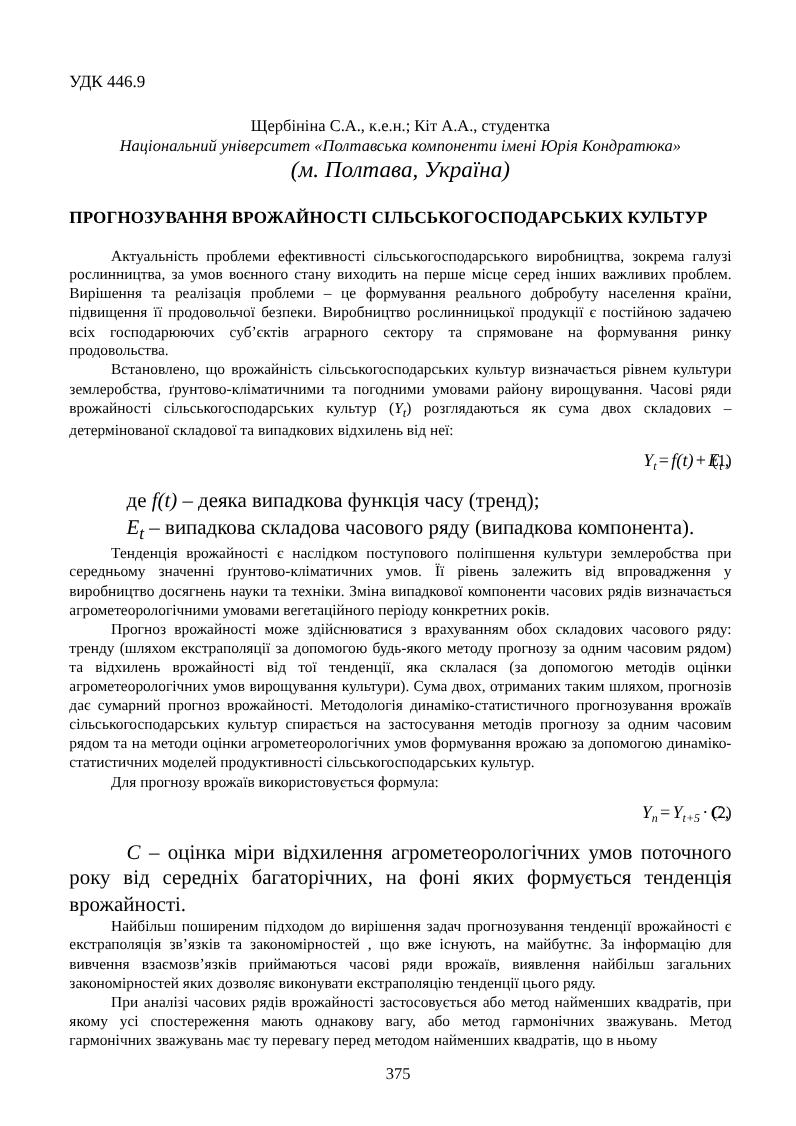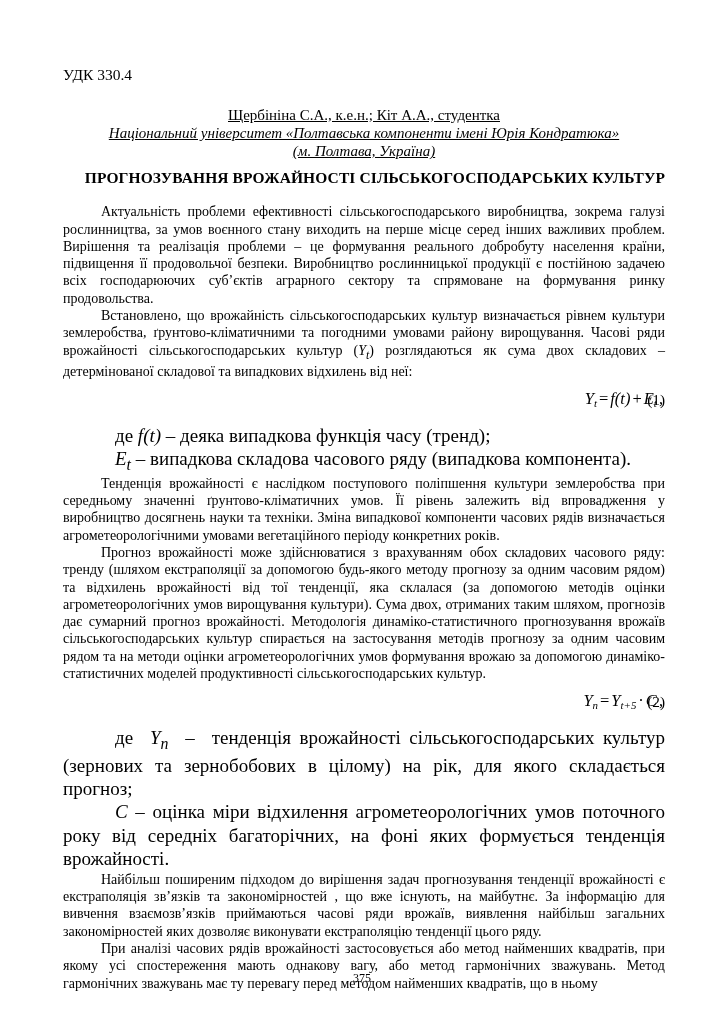--- a/index.html
+++ b/index.html
@@ -32,45 +32,44 @@
   }
   .udk {
     font-size: 15.5px;
     line-height: 1.15;
     margin-bottom: 22px;
     text-align: left;
   }
   .authors-block {
     text-align: center;
     margin-bottom: 0;
-    text-decoration: underline;
   }
   .authors {
     font-size: 15px;
     line-height: 1.22;
     text-align: center;
   }
   .affiliation {
     font-size: 15px;
     font-style: italic;
     line-height: 1.22;
     text-align: center;
   }
   .city {
-    font-size: 15px;
+    font-size: 21px;
     font-style: italic;
     line-height: 1.22;
     text-align: center;
   }
   .title {
     font-size: 15.5px;
     font-weight: bold;
-    text-align: right;
+    text-align: left;
     line-height: 1.2;
-    margin-top: 8px;
+    margin-top: 22px;
     margin-bottom: 16px;
     letter-spacing: 0.1px;
   }
   p.body-par {
     font-size: 14px;
     line-height: 1.235;
     text-align: justify;
     text-justify: inter-word;
     margin: 0;
     text-indent: 38px;
@@ -116,33 +115,33 @@
     right: 0;
     top: 2px;
     font-size: 15.3px;
   }
   .pagenum {
     position: absolute;
     left: 0;
     right: 0;
     bottom: 38px;
     text-align: center;
-    font-size: 12px;
+    font-size: 15px;
   }
   .ital {
     font-style: italic;
   }
 </style>
 </head>
 <body>
 
 <div class="page">
   <div class="content">
 
-    <div class="udk">УДК 330.4</div>
+    <div class="udk">УДК 446.9</div>
 
     <div class="authors-block">
       <div class="authors">Щербініна С.А., к.е.н.; Кіт А.А., студентка</div>
       <div class="affiliation">Національний університет «Полтавська компоненти імені Юрія Кондратюка»</div>
       <div class="city">(м. Полтава, Україна)</div>
     </div>
 
     <div class="title">ПРОГНОЗУВАННЯ ВРОЖАЙНОСТІ СІЛЬСЬКОГОСПОДАРСЬКИХ КУЛЬТУР</div>
 
     <p class="body-par">Актуальність проблеми ефективності сільськогосподарського виробництва, зокрема галузі рослинництва, за умов воєнного стану виходить на перше місце серед інших важливих проблем. Вирішення та реалізація проблеми – це формування реального добробуту населення країни, підвищення її продовольчої безпеки. Виробництво рослинницької продукції є постійною задачею всіх господарюючих суб’єктів аграрного сектору та спрямоване на формування ринку продовольства.</p>
@@ -163,31 +162,29 @@
     </p>
 
     <p class="def-par">
       <span><span class="ital">E<sub>t</sub></span> – випадкова складова часового ряду (випадкова компонента).</span>
     </p>
 
     <p class="body-par">Тенденція врожайності є наслідком поступового поліпшення культури землеробства при середньому значенні ґрунтово-кліматичних умов. Її рівень залежить від впровадження у виробництво досягнень науки та техніки. Зміна випадкової компоненти часових рядів визначається агрометеорологічними умовами вегетаційного періоду конкретних років.</p>
 
     <p class="body-par">Прогноз врожайності може здійснюватися з врахуванням обох складових часового ряду: тренду (шляхом екстраполяції за допомогою будь-якого методу прогнозу за одним часовим рядом) та відхилень врожайності від тої тенденції, яка склалася (за допомогою методів оцінки агрометеорологічних умов вирощування культури). Сума двох, отриманих таким шляхом, прогнозів дає сумарний прогноз врожайності. Методологія динаміко-статистичного прогнозування врожаїв сільськогосподарських культур спирається на застосування методів прогнозу за одним часовим рядом та на методи оцінки агрометеорологічних умов формування врожаю за допомогою динаміко-статистичних моделей продуктивності сільськогосподарських культур.</p>
 
+    <p class="body-par">Для прогнозу врожаїв використовується формула:</p>
 
     <div class="formula-row">
       <div class="formula">
         <span class="mvar"><span>Y</span><sub>n</sub></span><span class="op">=</span><span class="mvar"><span>Y</span><sub>t+5</sub></span><span class="op">·</span><span class="mvar">C</span><span class="op">,</span>
       </div>
       <div class="eqnum">(2)</div>
     </div>
 
-    <p class="def-par">
-      <span>де&nbsp; <span class="ital">Y<sub>n</sub></span>&nbsp; –&nbsp; тенденція врожайності сільськогосподарських культур (зернових та зернобобових в цілому) на рік, для якого складається прогноз;</span>
-    </p>
 
     <p class="def-par">
       <span><span class="ital">C</span> – оцінка міри відхилення агрометеорологічних умов поточного року від середніх багаторічних, на фоні яких формується тенденція врожайності.</span>
     </p>
 
     <p class="body-par">Найбільш поширеним підходом до вирішення задач прогнозування тенденції врожайності є екстраполяція зв’язків та закономірностей , що вже існують, на майбутнє. За інформацію для вивчення взаємозв’язків приймаються часові ряди врожаїв, виявлення найбільш загальних закономірностей яких дозволяє виконувати екстраполяцію тенденції цього ряду.</p>
 
     <p class="body-par">При аналізі часових рядів врожайності застосовується або метод найменших квадратів, при якому усі спостереження мають однакову вагу, або метод гармонічних зважувань. Метод гармонічних зважувань має ту перевагу перед методом найменших квадратів, що в ньому</p>
 
   </div>

